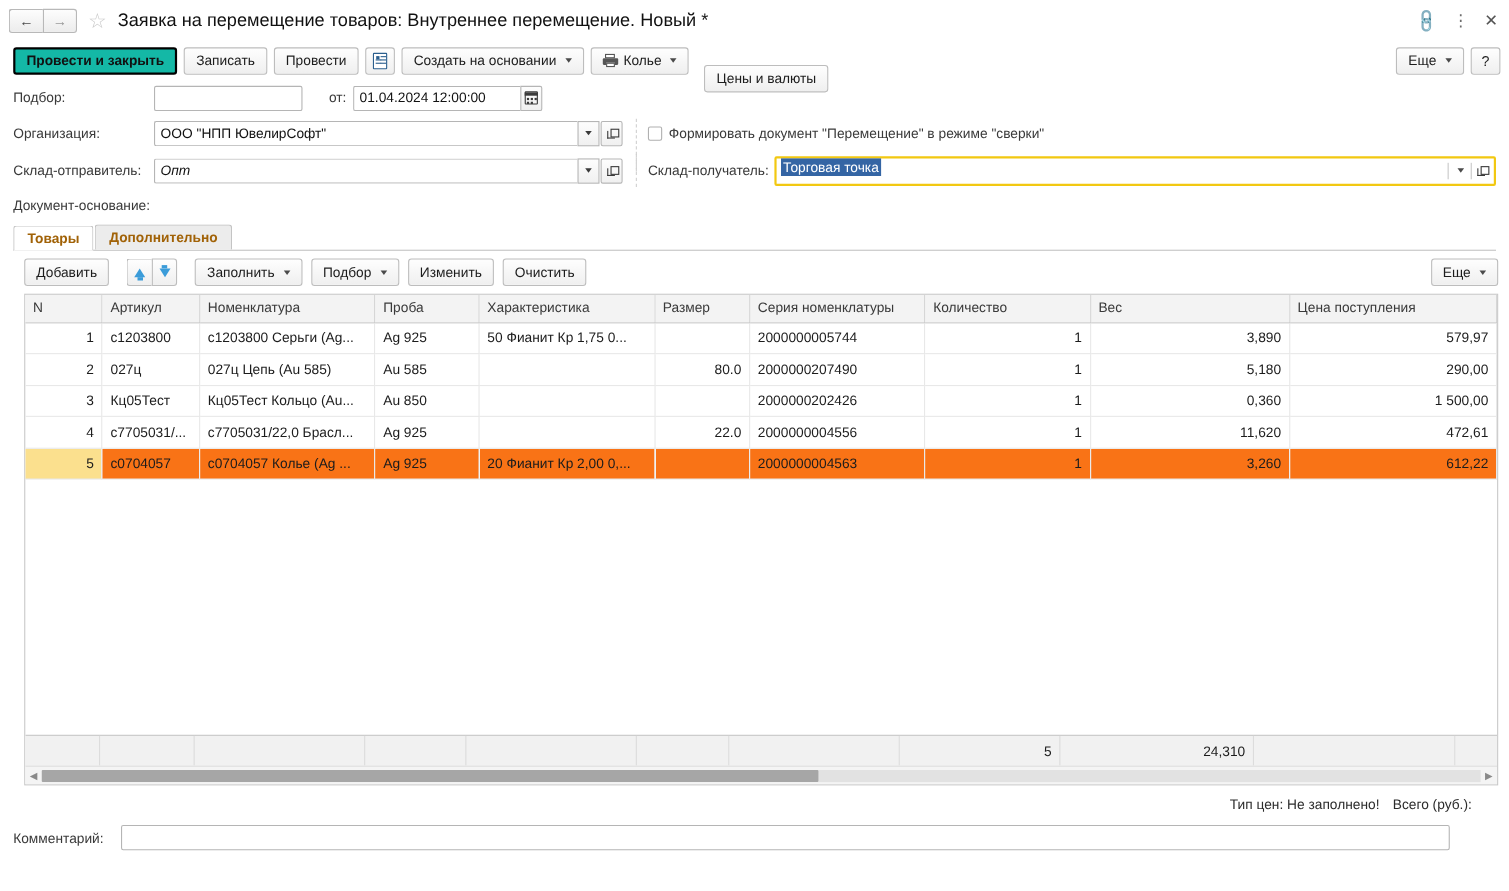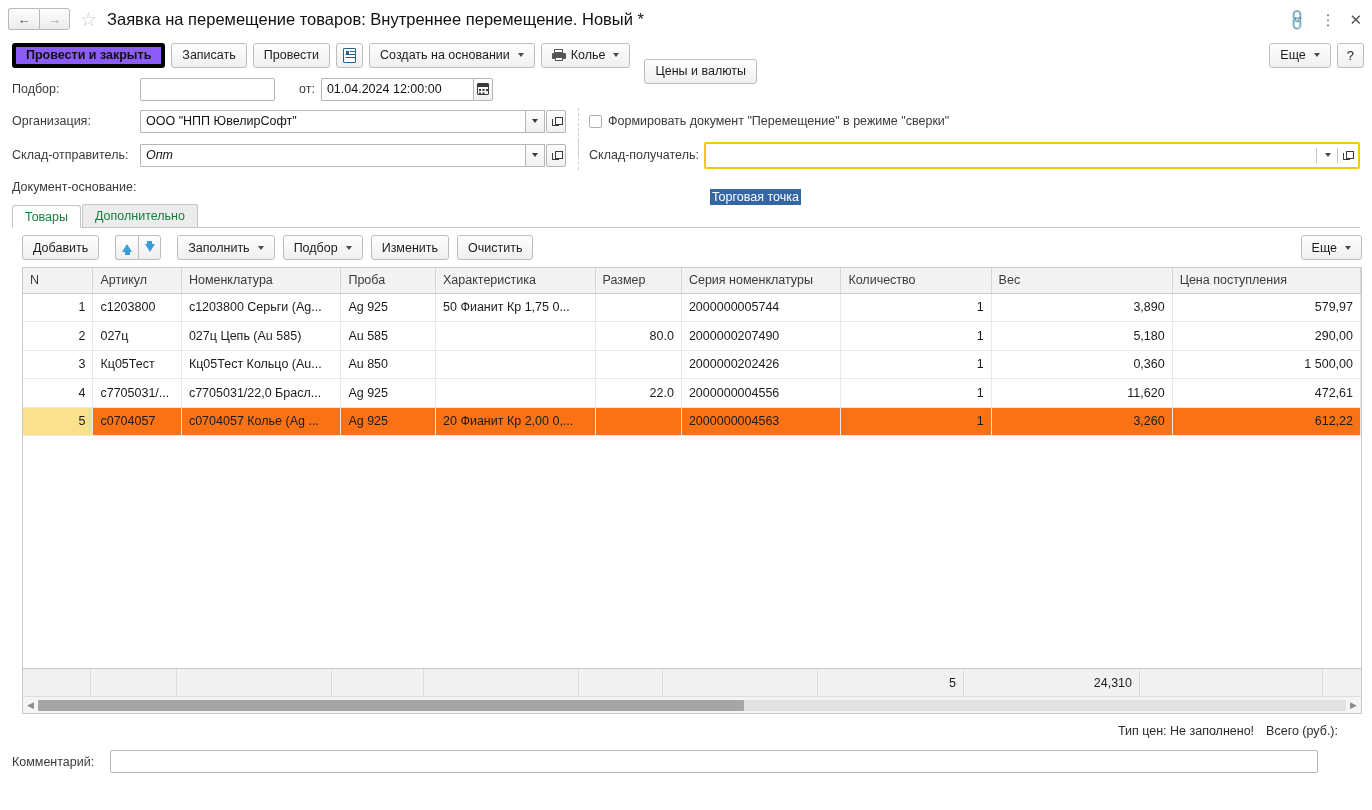--- a/index.html
+++ b/index.html
@@ -67,22 +67,22 @@
     background: linear-gradient(#fefefe, #efefef);
     padding: 0 10px;
     font-size: 12.5px;
     color: #1c1c1c;
     display: inline-flex; align-items: center; gap: 5px;
     white-space: nowrap;
     cursor: pointer;
     font-family: "Liberation Sans", sans-serif;
   }
   .btn.primary {
-    background: #8b5cf6;
-    border: 4px solid #000000;
+    background: #14b8a6;
+    border: 2px solid #000000;
     font-weight: bold;
     color: #111;
     text-align: center;
   }
   .btn.icononly { padding: 0 6px; }
   .caret {
     width:0; height:0;
     border-left: 3.5px solid transparent;
     border-right: 3.5px solid transparent;
     border-top: 4px solid #4a4a4a;
@@ -184,21 +184,21 @@
   .chklabel { color:#3a3a3a; font-size:12.5px; }
 
   .focused-field {
     border: 2px solid #f2c811 !important;
     border-radius: 2px;
     display:flex; align-items:stretch;
     background:#fff;
     height: 27px;
   }
   .focused-field .inner {
-    flex: 1; display:flex; align-items:flex-start; padding: 16px 4px; margin-top: 29px;
+    flex: 1; display:flex; align-items:flex-end; padding: 16px 4px;
   }
   .selection {
     background: #3465a4; color:#fff; padding: 1px 2px;
     font-size: 12.5px;
   }
   .fsep { width:1px; background:#c8c8c8; margin: 4px 0; }
   .fbtn {
     width: 20px;
     display:flex; align-items:center; justify-content:center;
     cursor:pointer;
@@ -217,23 +217,24 @@
     width: 1348px;
   }
   .tab {
     height: 23px;
     padding: 0 12px;
     display:flex; align-items:center;
     border: 1px solid #c4c4c4;
     border-bottom: none;
     border-radius: 3px 3px 0 0;
     background: #ececec;
-    font-size: 12.5px; color:#15803d;
+    font-size: 12.5px; color:#a16207;
     margin-right: 1px;
     cursor: pointer;
+    font-weight: bold;
   }
   .tab.active {
     background:#fff;
     position: relative; top: 1px;
     border-bottom: 1px solid #fff;
   }
 
   
   .tbl-toolbar {
     display:flex; align-items:center; gap:8px;

